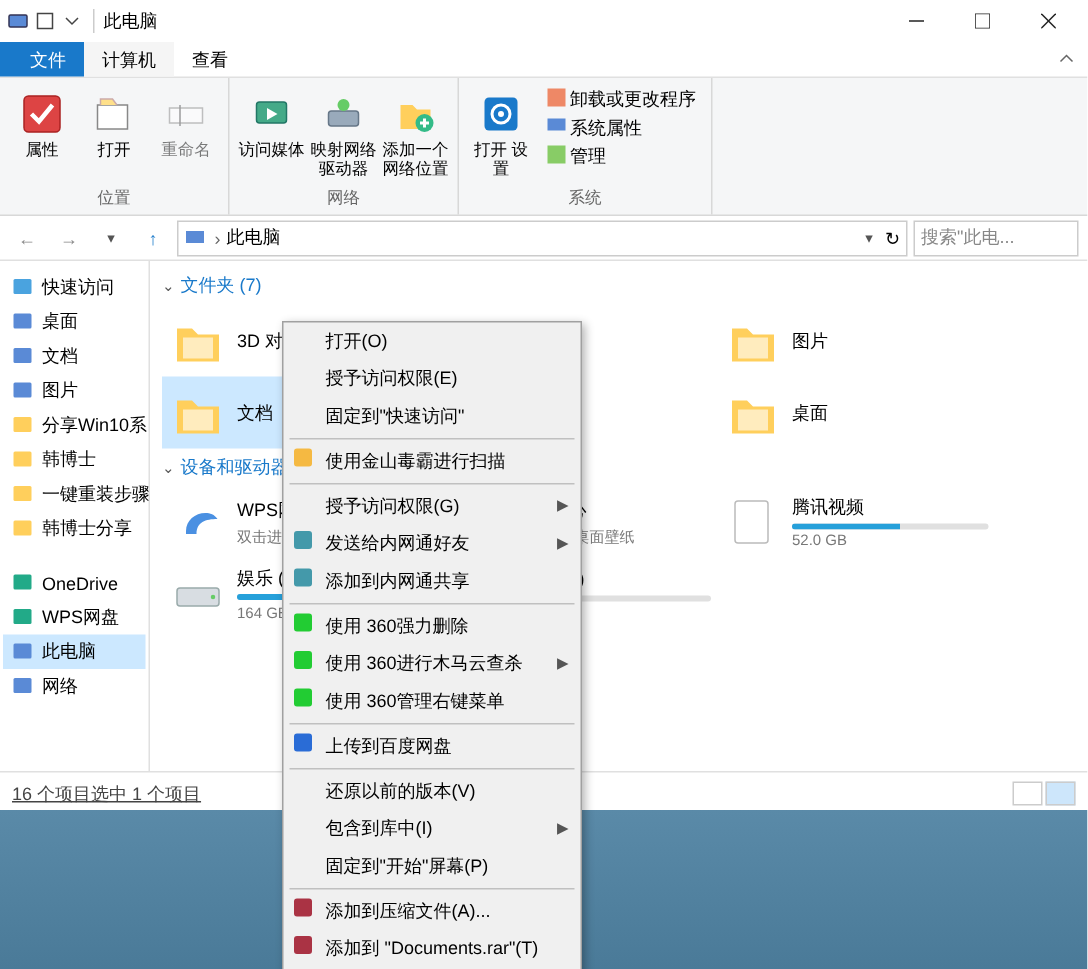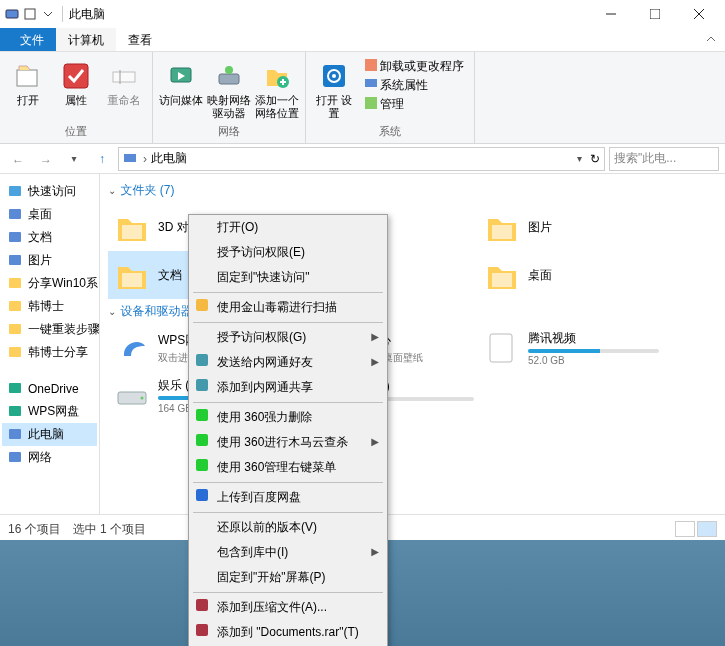--- a/index.html
+++ b/index.html
@@ -47,21 +47,21 @@
 .section-hdr { color: #1979ca; padding: 4px 0; display: flex; align-items: center; gap: 4px; }
 .grid { display: flex; flex-wrap: wrap; }
 .fitem { width: 185px; height: 48px; display: flex; align-items: center; gap: 6px; padding: 2px 4px; }
 .fitem.sel { background: #cce8ff; }
 .ficon { width: 40px; height: 40px; flex-shrink: 0; display: flex; align-items: center; justify-content: center; }
 .finfo { flex: 1; display: flex; flex-direction: column; gap: 2px; font-size: 11px; }
 .finfo .sub { color: #777; font-size: 10px; }
 .capbar { width: 100%; height: 4px; background: #e0e0e0; border-radius: 2px; overflow: hidden; }
 .capbar .fill { height: 100%; background: #26a0da; }
 
-.statusbar { height: 24px; border-top: 1px solid #e0e0e0; display: flex; align-items: center; padding: 14px 8px; gap: 12px; color: #444; background:#fff; }
+.statusbar { height: 24px; border-top: 1px solid #e0e0e0; display: flex; align-items: center; padding: 14px 8px; color: #444; background:#fff;text-decoration:underline; }
 .statusbar .viewbtns { margin-left: auto; display: flex; gap: 2px; }
 .statusbar .vbtn { width: 20px; height: 16px; border: 1px solid #ccc; }
 
 .desktop-bg { position: absolute; left: 0; right: 0; bottom: 0; top: 540px; background: linear-gradient(#5a8aa8,#4a7a98); }
 
 .ctxmenu { position: absolute; left: 188px; top: 214px; width: 200px; background: #f0f0f0; border: 1px solid #a0a0a0; box-shadow: 2px 2px 6px rgba(0,0,0,.3); z-index: 50; }
 .ctxmenu .mi { padding: 4px 24px 4px 28px; position: relative; white-space: nowrap; }
 .ctxmenu .mi .miicon { position: absolute; left: 6px; top: 3px; width: 16px; height: 16px; }
 .ctxmenu .mi .arrow { position: absolute; right: 8px; top: 6px; font-size: 10px; color: #555; }
 .ctxmenu .msep { height: 1px; background: #c0c0c0; margin: 2px 4px; }
@@ -122,34 +122,34 @@
       </svg>
     </div>
 </div>
 
 <div class="ribbon">
   <div class="rgroup">
     <div class="rbtns">
       <div class="rbtn">
         <span class="ricon">
             <svg width="28" height="28">
+              <rect x="2" y="2" width="24" height="24" rx="3" fill="#d44" stroke="#a22"></rect>
+              <path d="M7 14l5 5 9-11" stroke="#fff" stroke-width="3" fill="none"></path>
+            </svg>
+          </span>
+        <span class="rtext">属性</span>
+      </div>
+      <div class="rbtn">
+        <span class="ricon">
+            <svg width="28" height="28">
               <rect x="3" y="8" width="20" height="16" fill="#fff" stroke="#888"></rect>
               <path d="M5 8V4h8l3 4" fill="#ffe08a" stroke="#caa"></path>
             </svg>
           </span>
         <span class="rtext">打开</span>
-      </div>
-      <div class="rbtn">
-        <span class="ricon">
-            <svg width="28" height="28">
-              <rect x="2" y="2" width="24" height="24" rx="3" fill="#d44" stroke="#a22"></rect>
-              <path d="M7 14l5 5 9-11" stroke="#fff" stroke-width="3" fill="none"></path>
-            </svg>
-          </span>
-        <span class="rtext">属性</span>
       </div>
       <div class="rbtn" style="opacity:.5">
         <span class="ricon">
             <svg width="28" height="28">
               <rect x="3" y="10" width="22" height="10" fill="#fff" stroke="#888"></rect>
               <line x1="10" y1="8" x2="10" y2="22" stroke="#444"></line>
             </svg>
           </span>
         <span class="rtext">重命名</span>
       </div>

